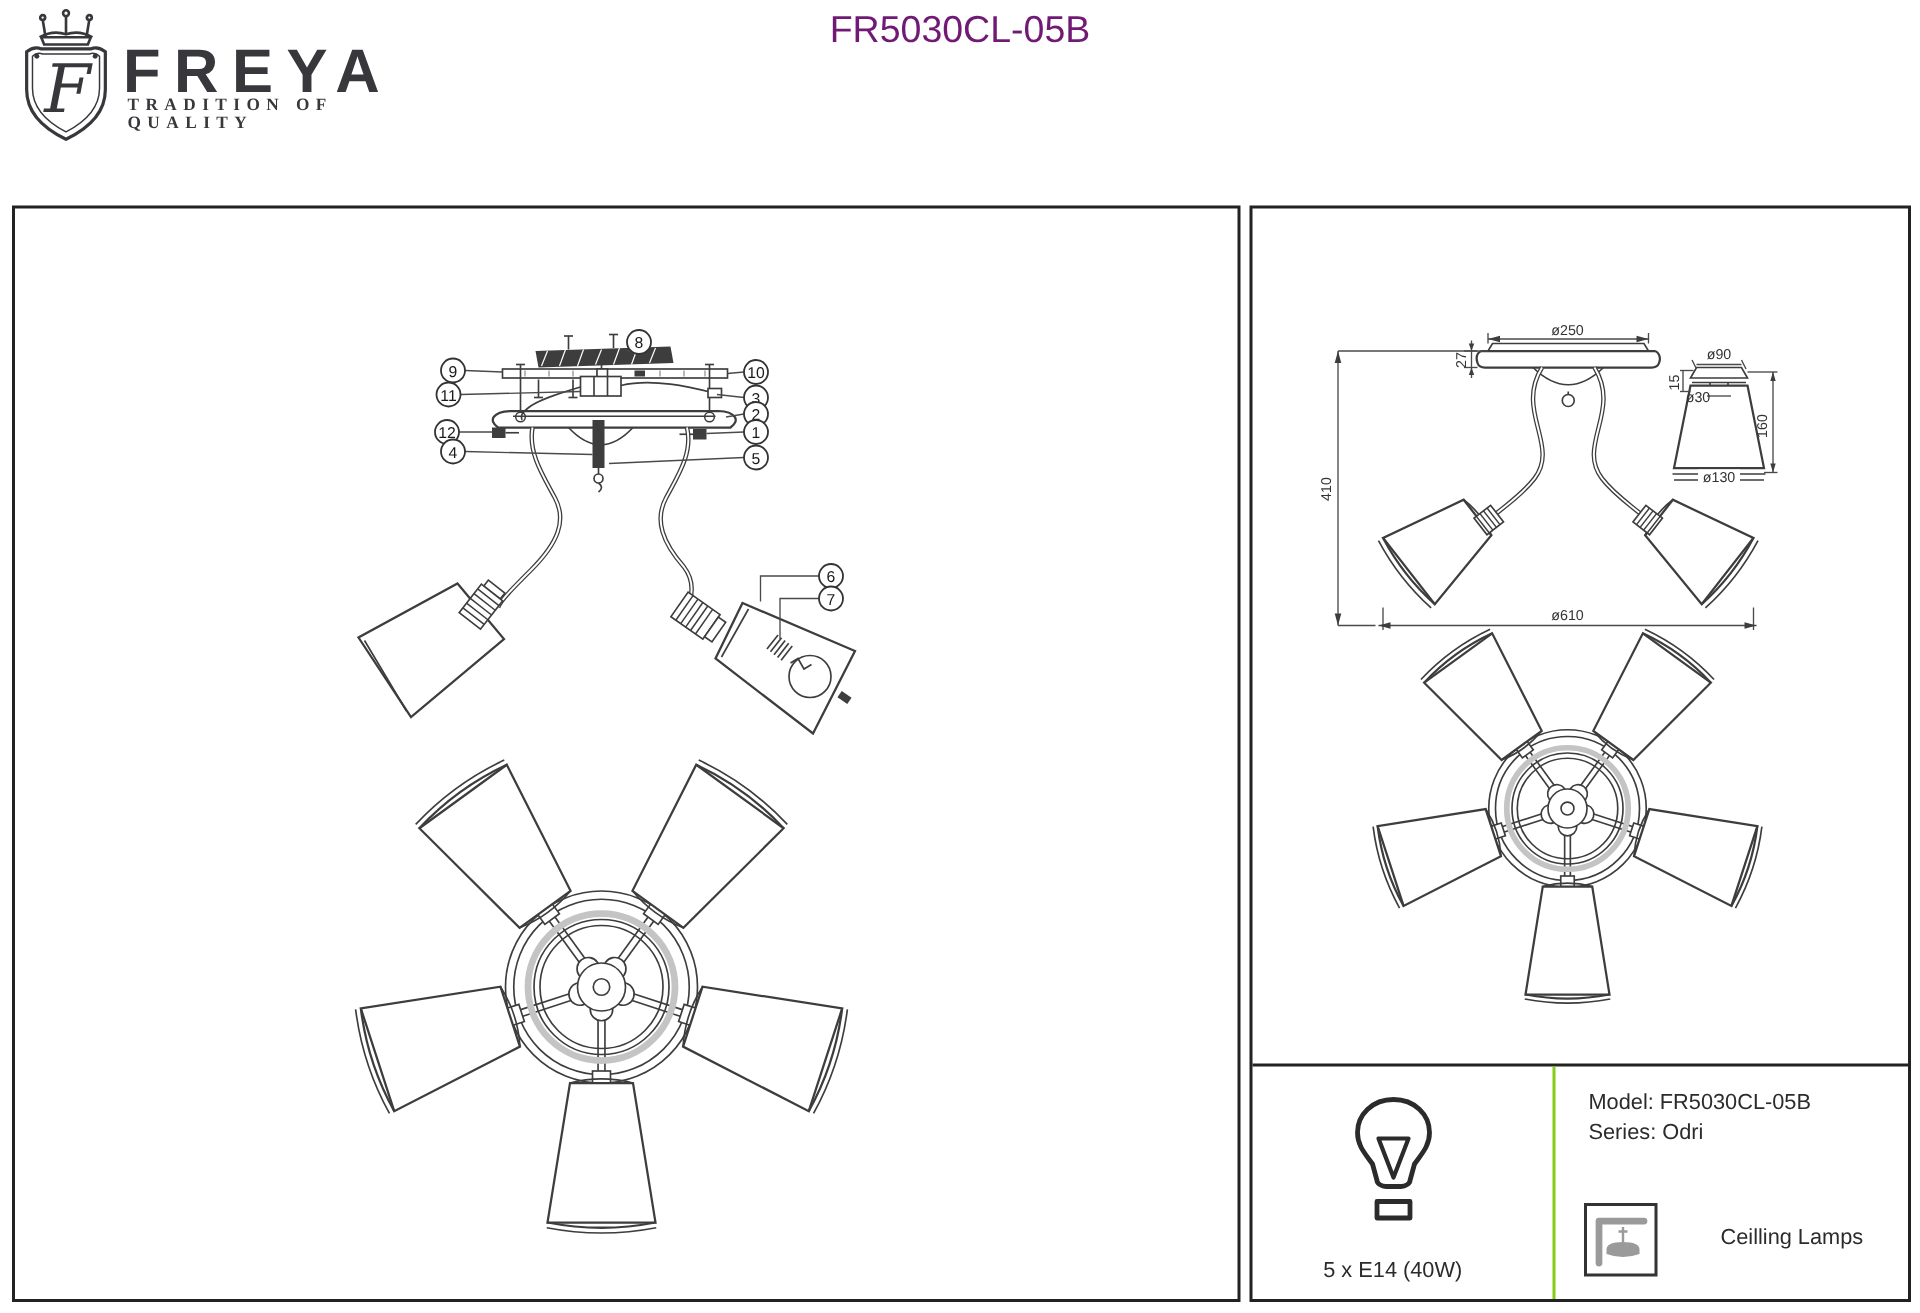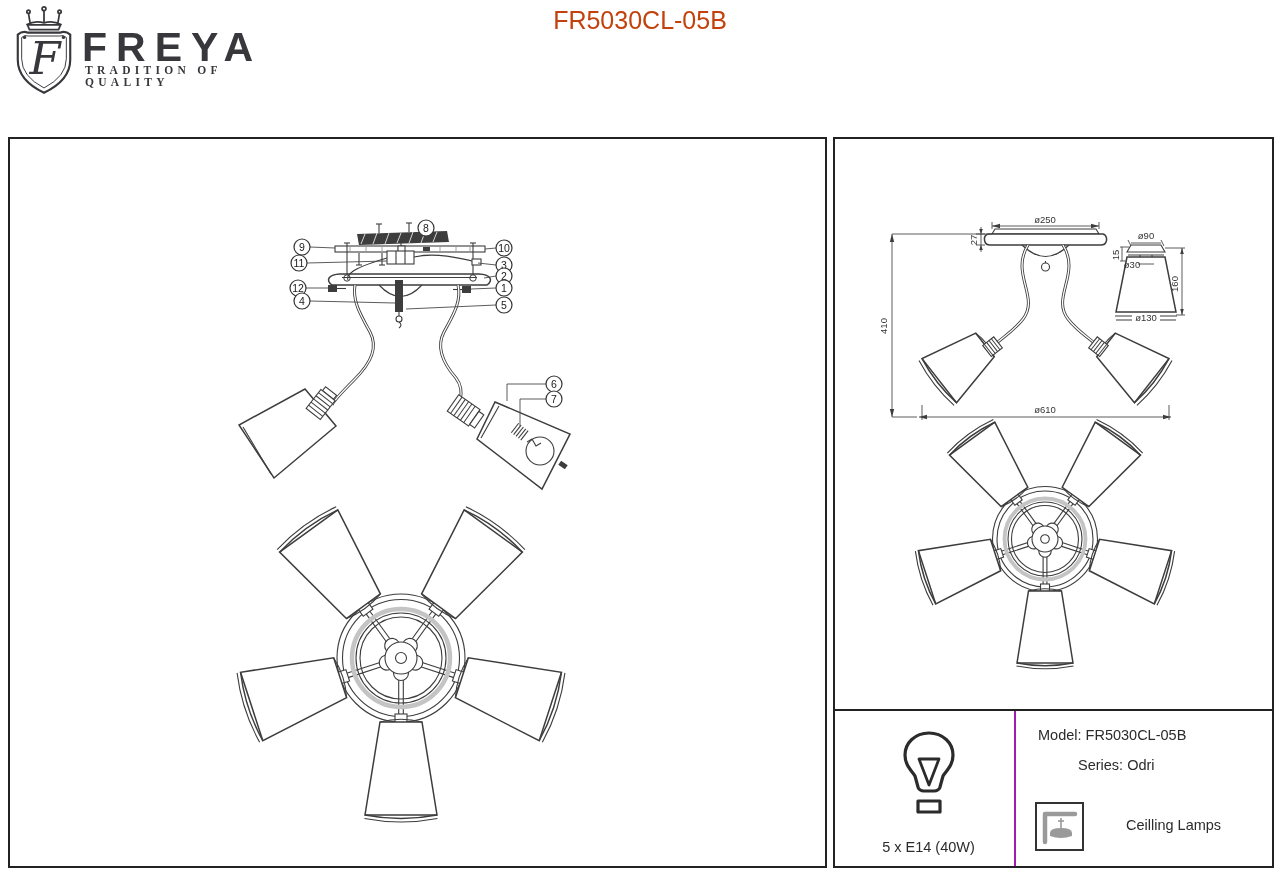--- a/index.html
+++ b/index.html
@@ -9,48 +9,48 @@
 
   
   .logo-wrap { position:absolute; left:10px; top:2px; width:300px; height:110px; }
   .logo-svg { position:absolute; left:0; top:2px; }
   .brand { position:absolute; left:72px; top:22px; font-family:Liberation Sans, sans-serif;
            font-weight:600; font-size:41px; letter-spacing:9px; color:#38383c; }
   .tagline { position:absolute; left:75px; top:62px; font-family:"Liberation Serif", serif;
              font-size:11.5px; font-weight:600; letter-spacing:4.3px; color:#38383c; }
   .title-block { position:absolute; left:440px; top:4px; width:400px; text-align:center; }
   .title { font-size:40px; font-weight:bold; color:#1c1c1c; letter-spacing:0.5px; }
-  .subtitle { font-size:25px; color:#c2410c; margin-top:2px; }
+  .subtitle { font-size:25px; color:#701a75; margin-top:2px; }
 
   
   .panel { position:absolute; border:2px solid #222; background:#fff; }
   .panel-left  { left:8px;   top:137px; width:819px; height:731px; }
   .panel-right { left:833px; top:137px; width:441px; height:731px; }
 
   svg text { font-family:"Liberation Sans", sans-serif; }
   .ln  { fill:none; stroke:#3d3d3d; stroke-width:1.1; }
   .ln2 { fill:none; stroke:#3d3d3d; stroke-width:1.5; }
   .fillw { fill:#fff; }
   .dk { fill:#3d3d3d; stroke:none; }
   .gray-ring { fill:none; stroke:#c4c4c4; }
   .dim  { fill:none; stroke:#4a4a4a; stroke-width:0.9; }
   .dimtxt { font-size:9.5px; fill:#333; }
   .callout circle { fill:#fff; stroke:#333; stroke-width:1.2; }
   .callout text { font-size:10.5px; fill:#1a1a1a; text-anchor:middle; }
 
   
   .info-area { position:absolute; left:0; bottom:0; width:100%; height:157px;
                border-top:2px solid #222; display:flex; }
-  .info-cell-bulb { width:179px; position:relative;padding-left:12px; }
-  .info-cell-meta { flex:1; border-left:2px solid #a21caf; position:relative; }
+  .info-cell-bulb { width:200px; position:relative;padding-left:12px; }
+  .info-cell-meta { flex:1; border-left:2px solid #84cc16; position:relative; }
   .bulb-spec { position:absolute; left:0; top:128px; width:187px; text-align:center;
                font-size:14.5px; color:#2b2b2b; }
   .meta-line { position:absolute; left:22px; font-size:14.5px; color:#2b2b2b; }
   .meta-model  { top:16px; }
-  .meta-series { top:46px;margin-left:40px; }
+  .meta-series { top:36px; }
   .lamp-icon-box { position:absolute; left:19px; top:91px; width:49px; height:49px;
                    border:2px solid #333; }
   .category-label { position:absolute; left:79px; top:106px; font-size:14.5px; color:#2b2b2b;margin-left:31px; }
 </style>
 </head>
 <body>
 
 <div class="page">
 
   <div class="logo-wrap">

